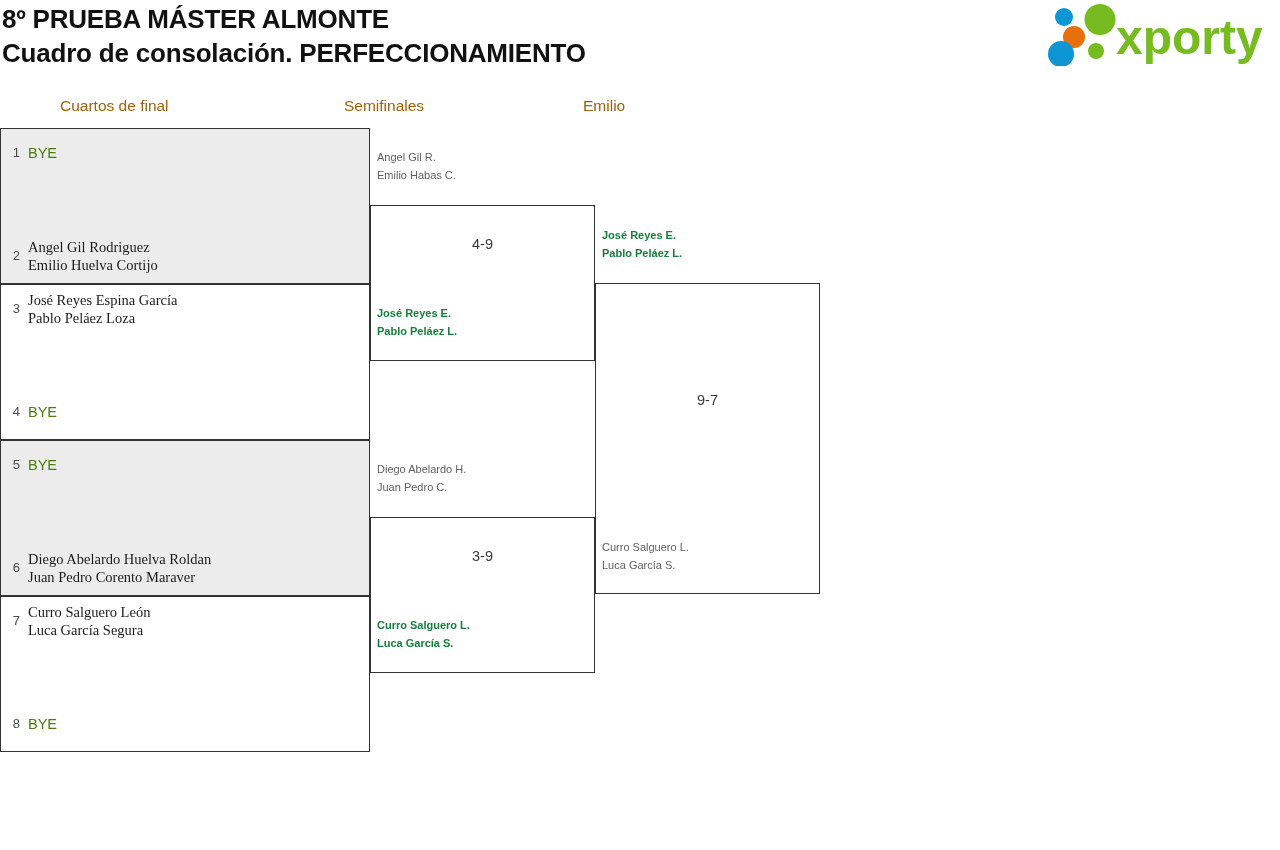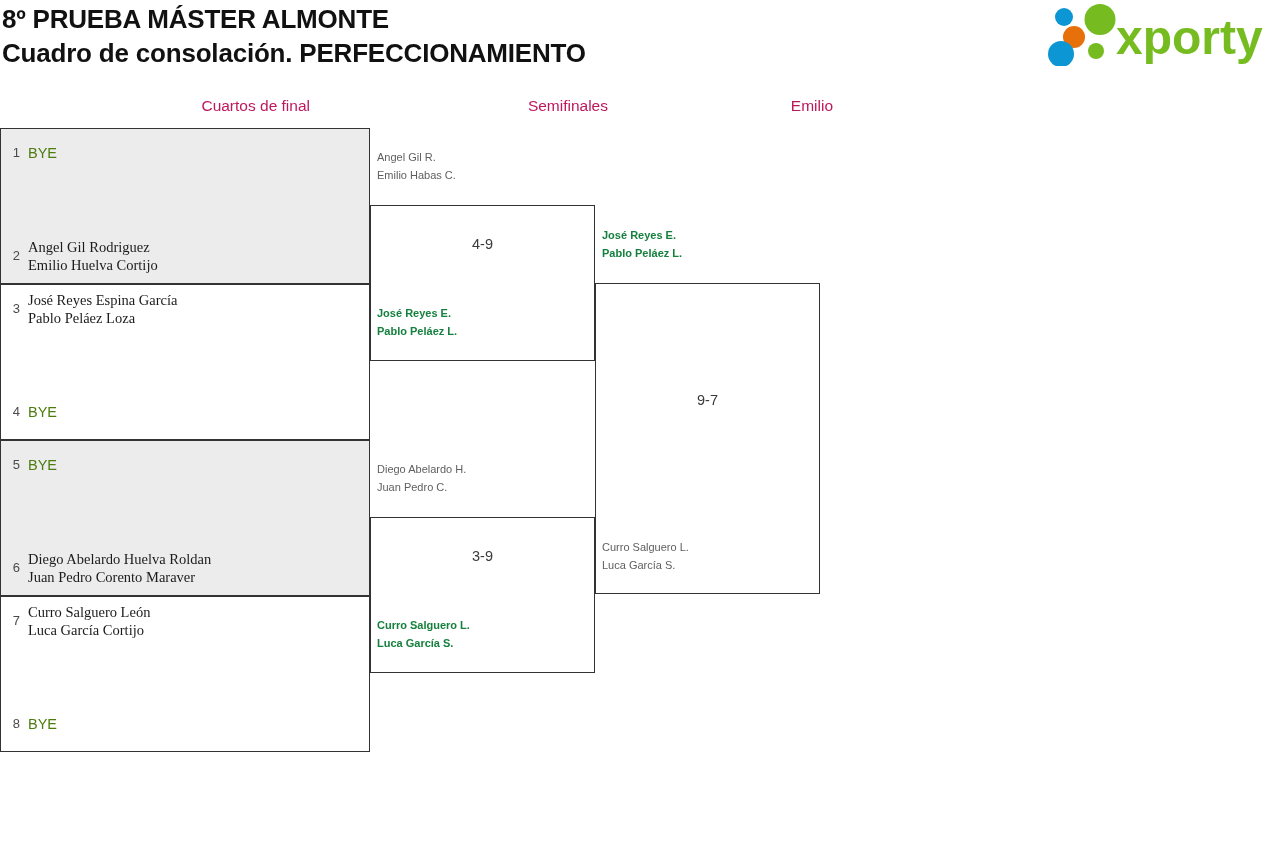--- a/index.html
+++ b/index.html
@@ -34,22 +34,22 @@
     position: absolute; right: 6px; top: 4px;
     width: 230px; height: 62px;
   }
   .logo svg { display: block; }
 
   
   .round-head {
     position: absolute;
     font-size: 15.5px;
     font-weight: 400;
-    color: #be185d;
-    text-align: right;
+    color: #a16207;
+    text-align: left;
     white-space: nowrap;
   }
 
   
   .bx {
     position: absolute;
     border: 1px solid #333333;
     background: transparent;
   }
   .bx.shaded { background: #ececec; }
@@ -123,21 +123,21 @@
         <circle cx="56" cy="15.5" r="15.5" fill="#76bc21"></circle>
         <circle cx="30" cy="33" r="11" fill="#e8700a"></circle>
         <circle cx="17" cy="50" r="13" fill="#0d96d4"></circle>
         <circle cx="52" cy="47" r="8" fill="#76bc21"></circle>
       </g>
       <text x="72" y="50" font-family="'Liberation Sans', sans-serif" font-size="48" font-weight="700" fill="#76bc21">xporty</text>
     </svg>
   </div>
 
   <div class="round-head" style="left:60px; top:97px; width:250px;">Cuartos de final</div>
-  <div class="round-head" style="left:358px; top:97px; width:250px;">Semifinales</div>
+  <div class="round-head" style="left:344px; top:97px; width:250px;">Semifinales</div>
   <div class="round-head" style="left:583px; top:97px; width:250px;">Emilio</div>
 
   <div class="bx shaded" style="left:0px; top:128px; width:370px; height:156px;"></div>
   <div class="r1cell" style="left:4px; top:144px;">
     <span class="seed">1</span>
     <span class="bye">BYE</span>
   </div>
   <div class="r1cell" style="left:4px; top:238px;">
     <span class="seed mid">2</span>
     <span class="names plain">
@@ -170,21 +170,21 @@
       <span class="n">Diego Abelardo Huelva Roldan</span>
       <span class="n">Juan Pedro Corento Maraver</span>
     </span>
   </div>
 
   <div class="bx nofill" style="left:0px; top:596px; width:370px; height:156px;"></div>
   <div class="r1cell" style="left:4px; top:603px;">
     <span class="seed mid">7</span>
     <span class="names plain">
       <span class="n">Curro Salguero León</span>
-      <span class="n">Luca García Cortijo</span>
+      <span class="n">Luca García Segura</span>
     </span>
   </div>
   <div class="r1cell" style="left:4px; top:715px;">
     <span class="seed">8</span>
     <span class="bye">BYE</span>
   </div>
 
   <div class="slot lose" style="left:377px; top:148px;">
     <span class="n">Angel Gil R.</span>
     <span class="n">Emilio Habas C.</span>

